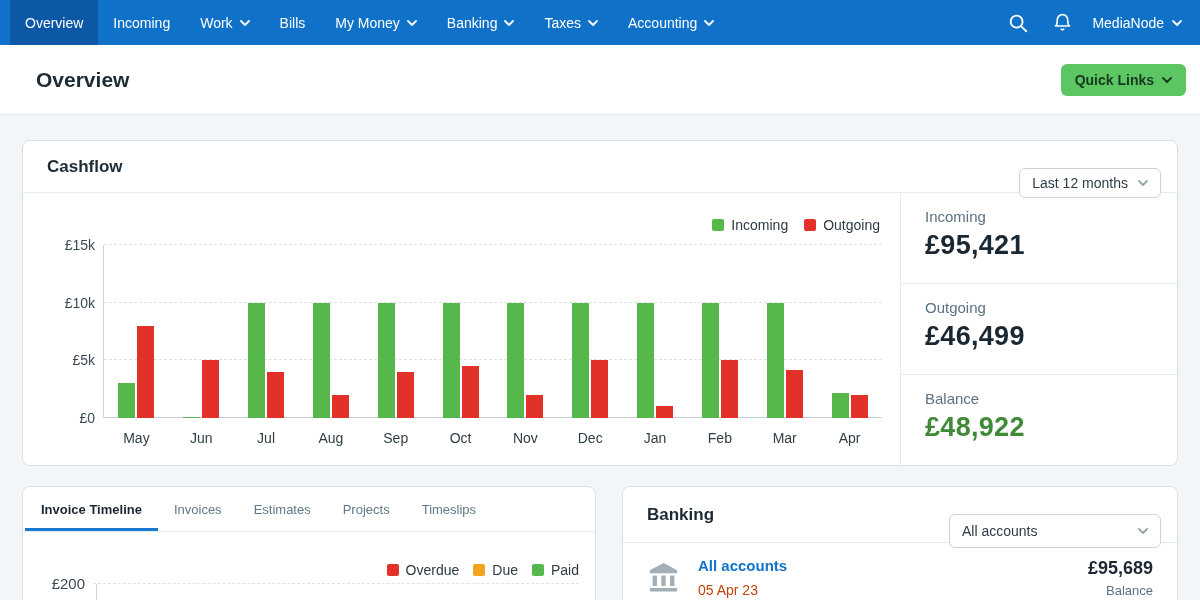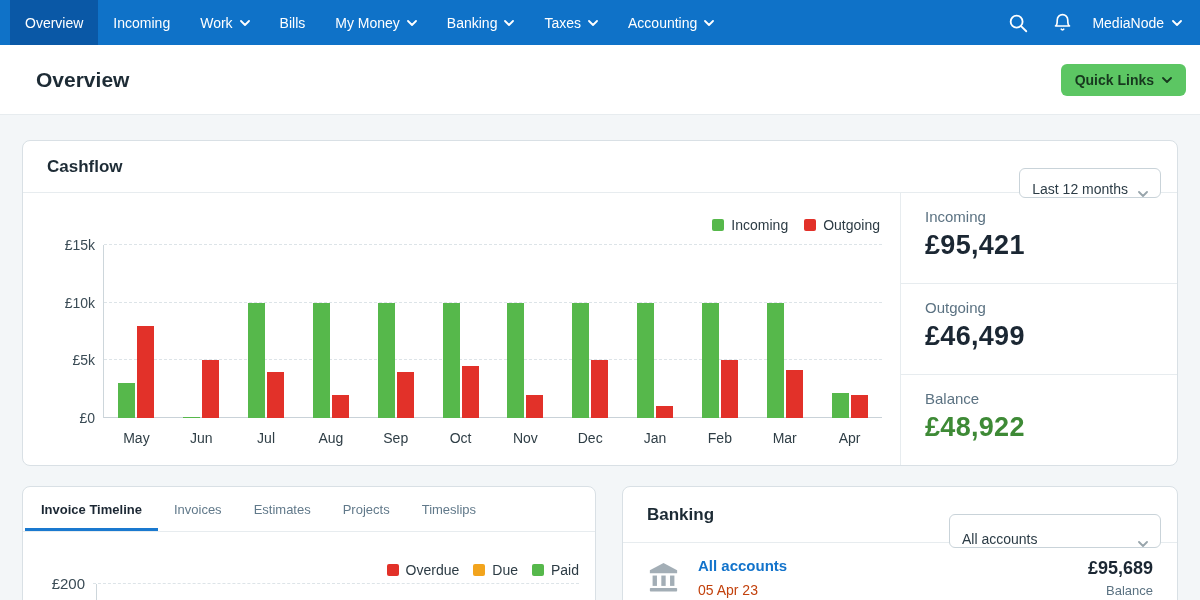--- a/index.html
+++ b/index.html
@@ -19,21 +19,21 @@
   
   .page-header { height:70px; background:#fff; border-bottom:1px solid #e7ecef; display:flex; align-items:center; justify-content:space-between; padding:0 14px 0 36px; }
   .page-header h1 { font-size:21px; margin:0; font-weight:bold; color:#1d2b35; }
   .quick-links { height:32px; background:#5cc663; border:none; border-radius:6px; padding:0 14px; font-size:14px; font-weight:bold; color:#17381e; display:flex; align-items:center; gap:8px; cursor:pointer; font-family:inherit; }
 
   
   main { padding:25px 22px 0; }
   .card { background:#fff; border:1px solid #d9e0e5; border-radius:8px; }
   .card-head { height:52px; border-bottom:1px solid #e7ecef; display:flex; align-items:center; justify-content:space-between; padding:0 16px 0 24px; }
   .card-head h2 { font-size:17px; margin:0; font-weight:bold; color:#1d2b35; }
-  .select-btn { background:#fff; border:1px solid #c9d3d9; border-radius:6px; height:30px; padding:0 12px; font-size:14px; color:#2c3c46; display:flex; align-items:flex-end; gap:10px; cursor:pointer; font-family:inherit;margin-top:32px; }
+  .select-btn { background:#fff; border:1px solid #c9d3d9; border-radius:6px; height:30px; padding:0 12px; font-size:14px; color:#2c3c46; display:flex; align-items:center; gap:10px; cursor:pointer; font-family:inherit;margin-top:32px; }
   .select-btn .chev { color:#97a4ab; }
 
   
   .cashflow-card { margin-bottom:20px; }
   .cashflow-body { display:flex; height:272px; }
   .chart-wrap { flex:1; position:relative; }
   .cf-legend, .inv-legend { display:flex; gap:16px; }
   .cf-legend { position:absolute; top:24px; right:20px; }
   .legend-item { display:flex; align-items:center; gap:7px; font-size:14px; color:#2c3b44; }
   .legend-sq { width:12px; height:12px; border-radius:2px; display:inline-block; }

